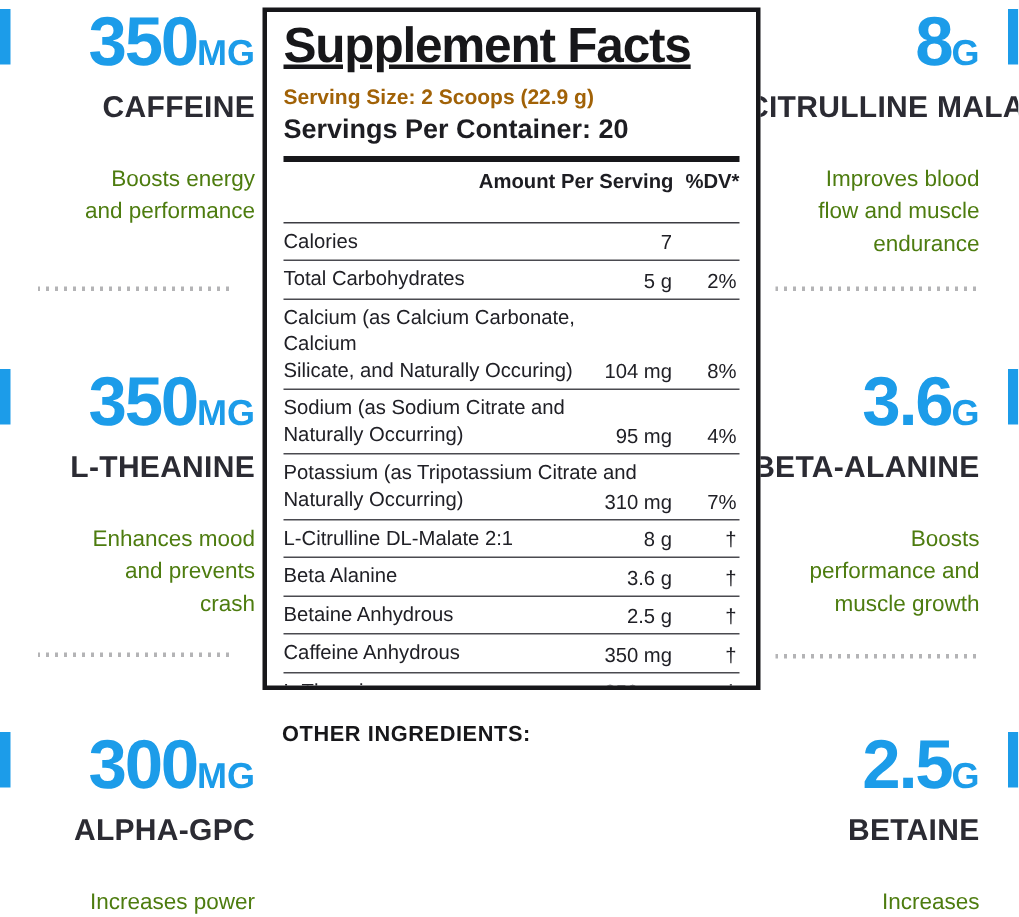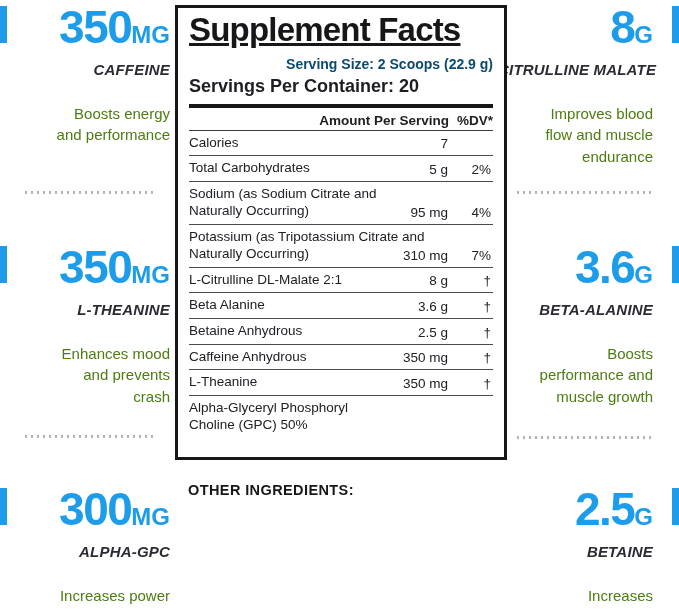--- a/index.html
+++ b/index.html
@@ -8,33 +8,33 @@
   body { font-family: "Liberation Sans", sans-serif; }
   .stage { position: relative; width: 679px; height: 611px; background: #fff; overflow: hidden; }
 
   
   .accent-bar { position: absolute; width: 7px; height: 37px; background: var(--blue); }
   .callout { position: absolute; }
   .co-left  { left: 25px;  width: 145px; text-align: right; }
   .co-right { right: 26px; width: 155px; text-align: right; }
   .big { color: var(--blue); font-weight: bold; font-size: 46px; line-height: 1.0; letter-spacing: -1.5px; white-space: nowrap; }
   .big .unit { font-size: 24px; letter-spacing: 0; }
-  .co-label { margin-top: 11px; font-weight: bold; font-size: 15px; letter-spacing: 0.2px; color: #2b2b33; white-space: nowrap; font-style: italic; }
+  .co-label { margin-top: 11px; font-weight: bold; font-size: 20px; letter-spacing: 0.2px; color: #2b2b33; white-space: nowrap; }
   .co-desc  { margin-top: 25px; font-size: 15px; color: #4d7c0f; line-height: 1.42; white-space: pre-line; }
   .dotted { position: absolute; height: 3px;
             background-image: repeating-linear-gradient(to right, #b4b4b6 0 2px, transparent 2px 6px); }
 
   
   .panel { position: absolute; left: 175px; top: 5px; width: 332px; height: 455px;
            border: 3px solid var(--ink); background: #fff; padding: 5px 11px 0 11px; overflow: hidden; }
   .sf-title { font-size: 33px; font-weight: bold; letter-spacing: -0.8px; color: var(--ink); line-height: 1.05; text-decoration: underline; }
-  .sf-serving { margin-top: 8px; font-size: 14px; font-weight: bold; color: #0c4a6e; text-align: right; }
+  .sf-serving { margin-top: 8px; font-size: 14px; font-weight: bold; color: #a16207; }
   .sf-serving2 { margin-top: 4px; font-size: 18px; font-weight: bold; color: #1d1d22; }
   .bar-thick { height: 4px; background: var(--ink); margin-top: 7px; }
-  .sf-header { position: relative; height: 23px; font-size: 13.5px; font-weight: bold; color: #1d1d22;
+  .sf-header { position: relative; height: 41px; font-size: 13.5px; font-weight: bold; color: #1d1d22;
                border-bottom: 1.5px solid #3c3c42; }
   .sf-header .h-amt { position: absolute; right: 44px; top: 5px; }
   .sf-header .h-dv  { position: absolute; right: 0;   top: 5px; }
   .rows { font-size: 13.5px; color: #202026; }
   .row { position: relative; padding: 3px 0 4px 0; min-height: 21px; }
   .row + .row { border-top: 1px solid #4a4a50; }
   .row .nm  { width: 242px; line-height: 1.3; white-space: pre-line; }
   .row .amt { position: absolute; right: 45px; bottom: 4px; white-space: nowrap; }
   .row .dv  { position: absolute; right: 2px;  bottom: 4px; }
 
@@ -116,20 +116,26 @@
         <div class="nm">Calories</div>
         <div class="amt">7</div>
         <div class="dv"></div>
       </div>
       <div class="row">
         <div class="nm">Total Carbohydrates</div>
         <div class="amt">5 g</div>
         <div class="dv">2%</div>
       </div>
       <div class="row">
+        <div class="nm">Calcium (as Calcium Carbonate, Calcium
+Silicate, and Naturally Occuring)</div>
+        <div class="amt">104 mg</div>
+        <div class="dv">8%</div>
+      </div>
+      <div class="row">
         <div class="nm">Sodium (as Sodium Citrate and
 Naturally Occurring)</div>
         <div class="amt">95 mg</div>
         <div class="dv">4%</div>
       </div>
       <div class="row">
         <div class="nm">Potassium (as Tripotassium Citrate and
 Naturally Occurring)</div>
         <div class="amt">310 mg</div>
         <div class="dv">7%</div>

